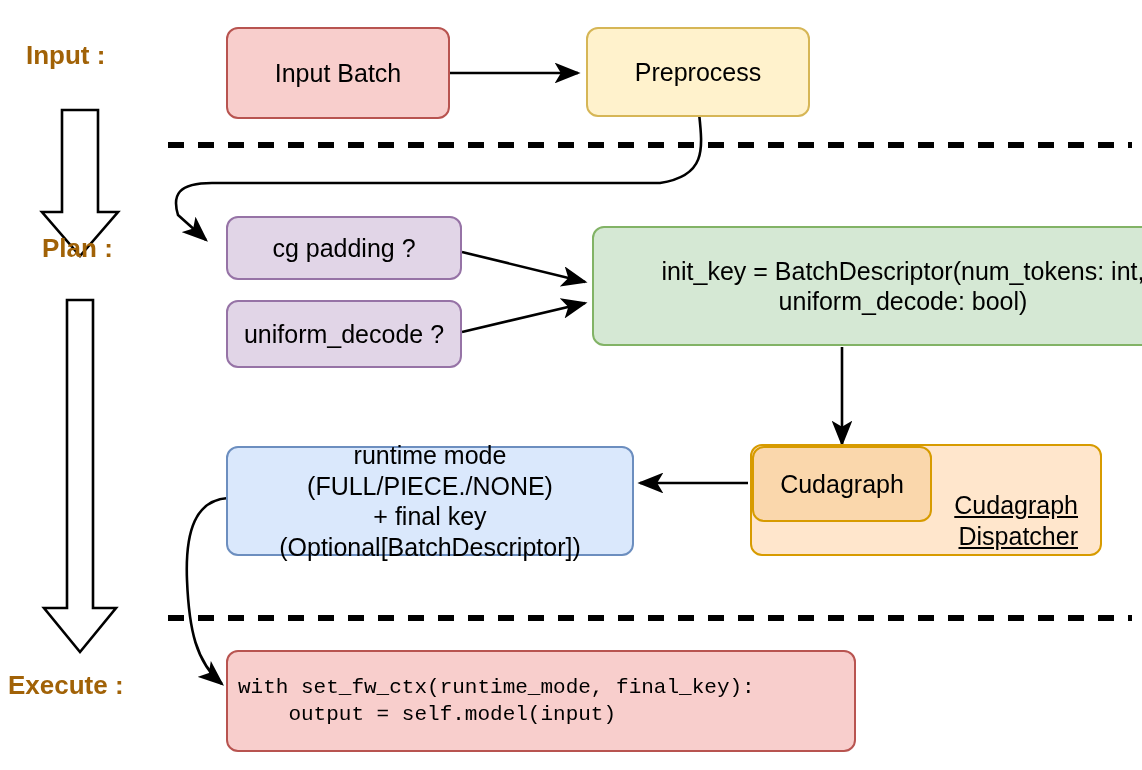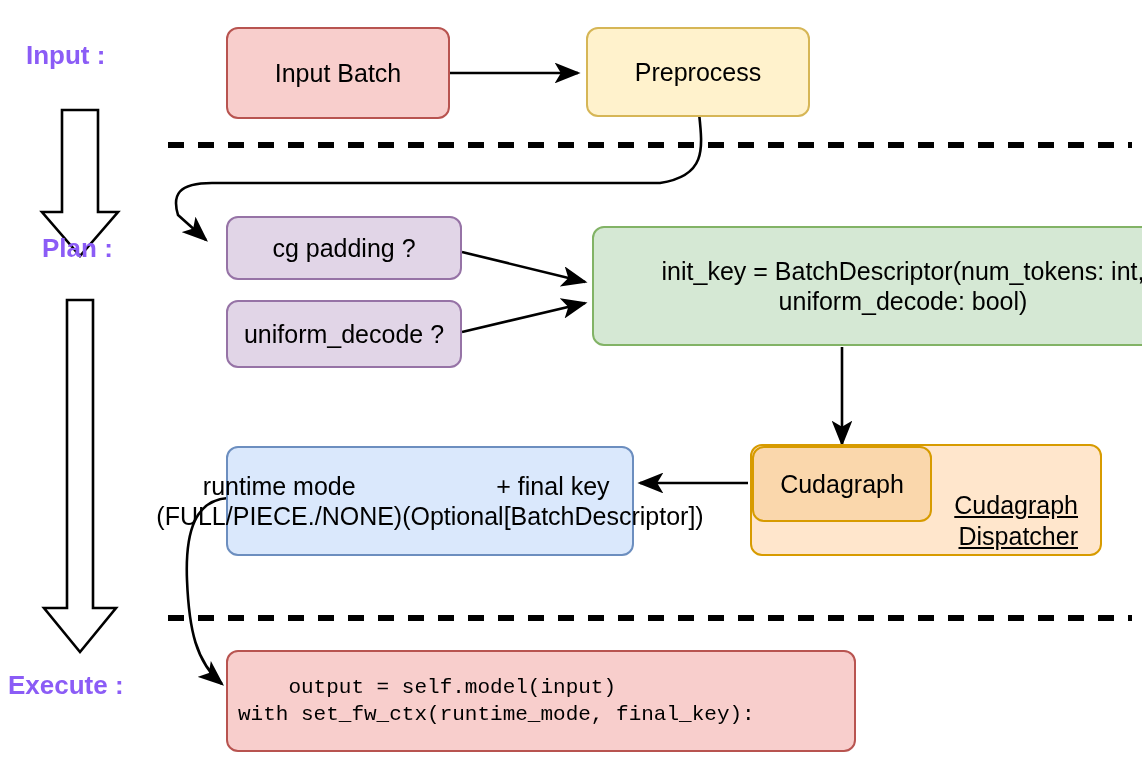--- a/index.html
+++ b/index.html
@@ -21,21 +21,21 @@
     top: 0;
     width: 1142px;
     height: 770px;
     pointer-events: none;
   }
   .stage-label {
     position: absolute;
     font-family: "Liberation Sans", sans-serif;
     font-weight: bold;
     font-size: 26px;
-    color: #8b5cf6;
+    color: #a16207;
     white-space: nowrap;
     line-height: 1;
   }
   .node {
     position: absolute;
     box-sizing: border-box;
     display: flex;
     align-items: center;
     justify-content: center;
     text-align: center;
@@ -121,23 +121,23 @@
     <span>uniform_decode: bool)</span>
   </div>
 
   <div class="node node-orange-outer" style="left:750px; top:444px; width:352px; height:112px; justify-content:flex-end; padding-right:22px; flex-direction:column; align-items:flex-end;">
     <span style="line-height:1.24;">Cudagraph</span>
     <span style="line-height:1.24;">Dispatcher</span>
   </div>
 
   <div class="node node-orange-inner" style="left:752px; top:446px; width:180px; height:76px;">Cudagraph</div>
 
-  <div class="node node-blue" style="left:226px; top:446px; width:408px; height:110px; flex-direction:row;">
+  <div class="node node-blue" style="left:226px; top:446px; width:408px; height:110px; flex-direction:column;">
     <span>runtime mode (FULL/PIECE./NONE)</span>
     <span>+ final key (Optional[BatchDescriptor])</span>
   </div>
 
   <div class="node node-code" style="left:226px; top:650px; width:630px; height:102px; flex-direction:column; align-items:flex-start; justify-content:center;">
+    <span style="line-height:1.3;">with set_fw_ctx(runtime_mode, final_key):</span>
     <span style="line-height:1.3;">    output = self.model(input)</span>
-    <span style="line-height:1.3;">with set_fw_ctx(runtime_mode, final_key):</span>
   </div>
 
 </div>
 
 </body></html>

